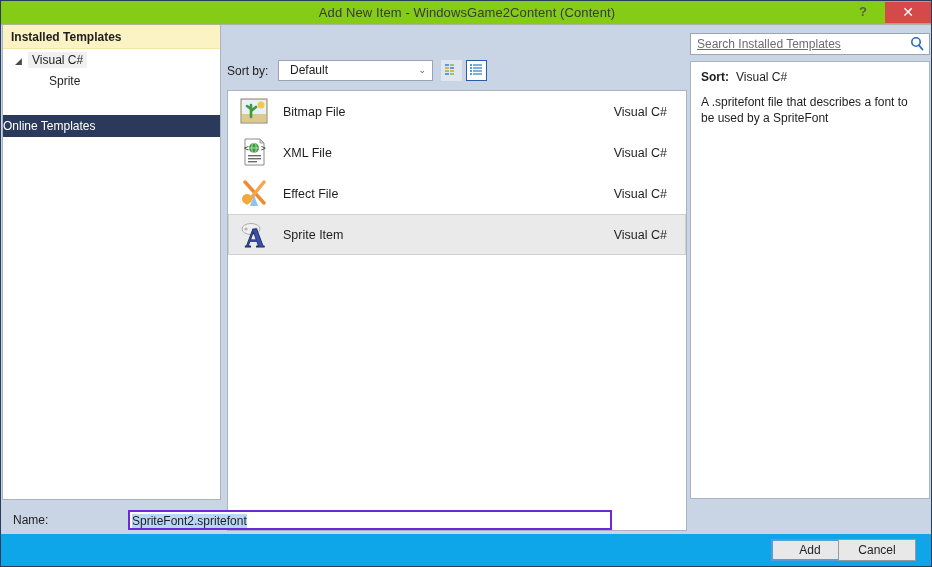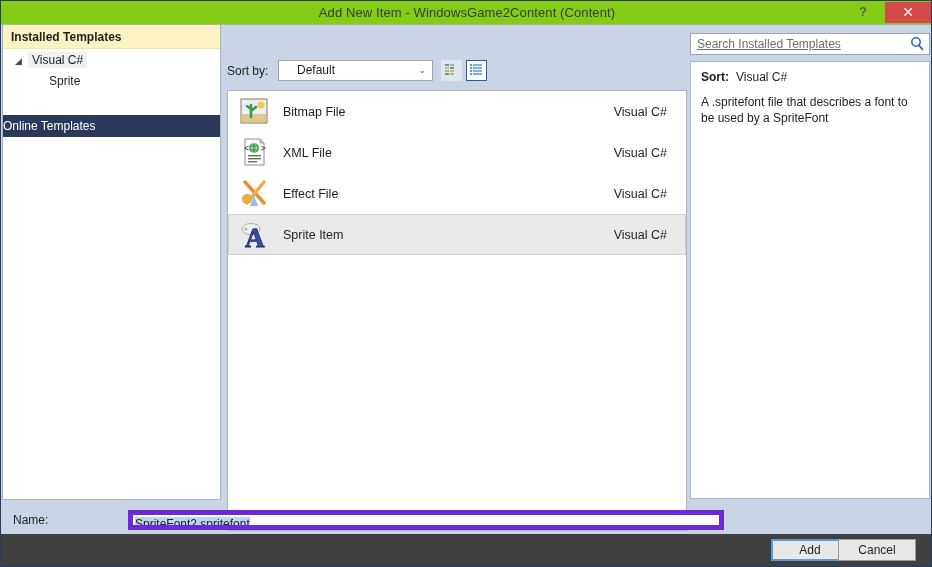--- a/index.html
+++ b/index.html
@@ -159,21 +159,21 @@
   .sortby-select {
     position: absolute;
     left: 51px; top: 1px;
     width: 155px;
     height: 21px;
     background: #ffffff;
     border: 1px solid #9aa4b4;
     box-sizing: border-box;
     font-size: 12px;
     line-height: 19px;
-    padding-left: 18px;
+    padding-left: 11px;
     color: #1e1e1e;
   }
   .sortby-select .chev {
     position: absolute;
     right: 6px; top: 0;
     font-size: 9px;
     color: #55606f;
     line-height: 19px;
   }
   .viewbtn {
@@ -289,44 +289,44 @@
   }
   .name-label {
     position: absolute;
     left: 12px; top: 8px;
     font-size: 12px;
     color: #1e1e1e;
   }
   .name-field {
     position: absolute;
     left: 127px; top: 5px;
-    width: 596px;
+    width: 484px;
     height: 20px;
     background: #ffffff;
-    border: 5px solid #6d28d9;
+    border: 2px solid #6d28d9;
     box-sizing: border-box;
     font-size: 12px;
     line-height: 18px;
     padding-left: 2px;
     color: #1e1e1e;
     white-space: nowrap;
     overflow: hidden;
   }
   .name-field .sel {
     background: #b8d6f5;
     color: #1e1e1e;
   }
 
   
   .footer {
     position: absolute;
     left: 0; bottom: 0;
     width: 932px;
     height: 32px;
-    background: #404040;
+    background: #0ea5e9;
   }
   .btn {
     position: absolute;
     top: 5px;
     width: 78px;
     height: 22px;
     line-height: 20px;
     text-align: center;
     font-size: 12px;
     color: #1e1e1e;

